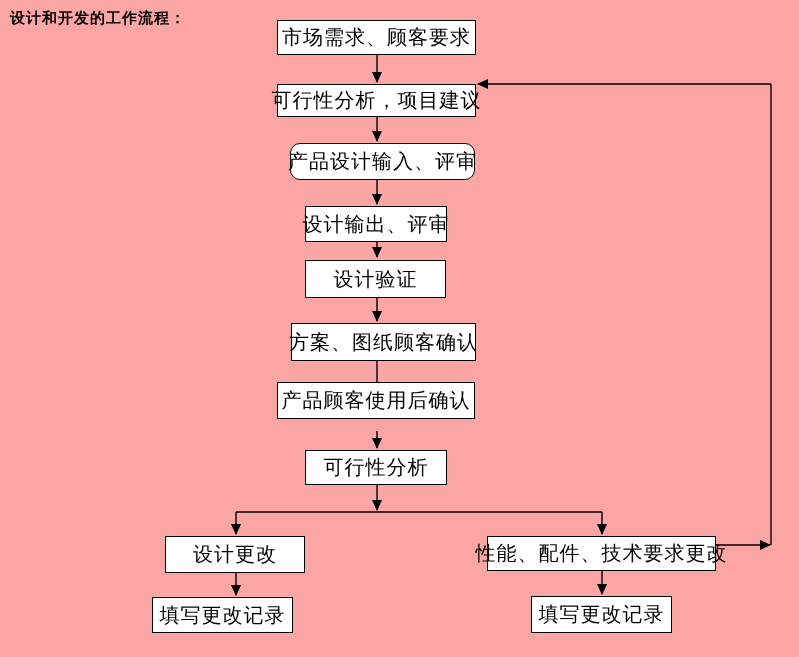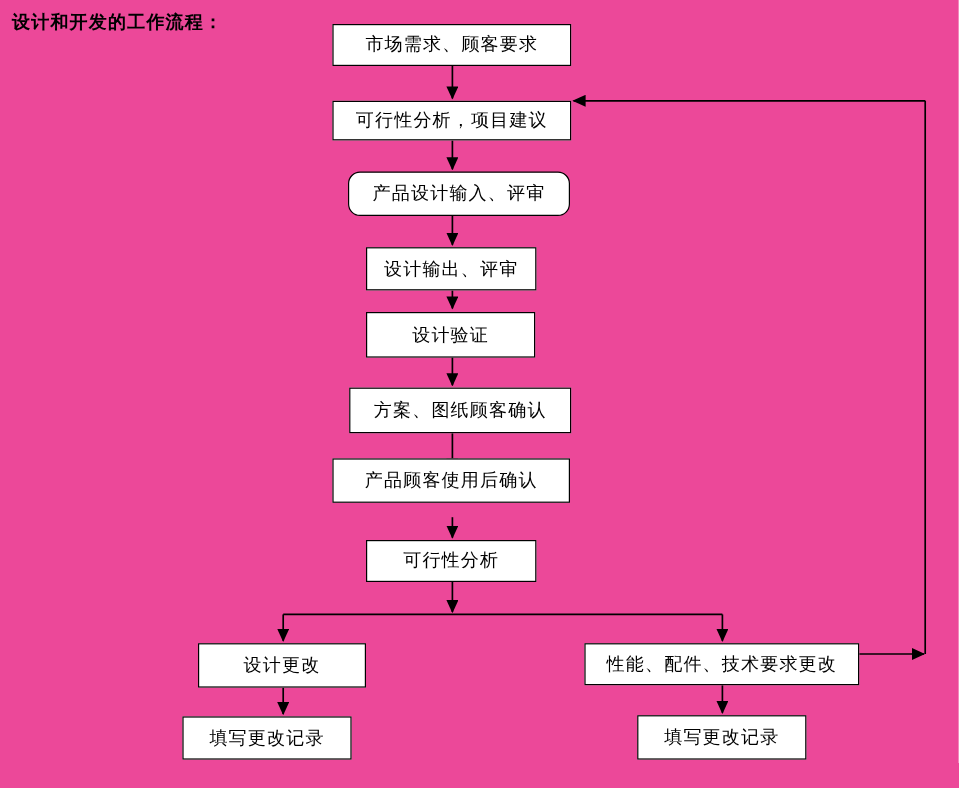--- a/index.html
+++ b/index.html
@@ -4,21 +4,21 @@
 <style>
   html, body {
     margin: 0;
     padding: 0;
     background: #ffffff;
   }
   #canvas {
     position: relative;
     width: 799px;
     height: 657px;
-    background: #ec4899;
+    background: #fca5a5;
     font-family: "Liberation Sans", sans-serif;
     color: #000000;
     overflow: hidden;
   }
   .page-title {
     position: absolute;
     left: 10px;
     top: 9px;
     font-size: 15px;
     font-weight: bold;
@@ -27,21 +27,21 @@
     white-space: nowrap;
   }
   .node {
     position: absolute;
     box-sizing: border-box;
     border: 1px solid #000000;
     background: #ffffff;
     display: flex;
     align-items: center;
     justify-content: center;
-    font-size: 15px;
+    font-size: 20px;
     letter-spacing: 1px;
     white-space: nowrap;
     z-index: 2;
   }
   
   #n-market            { left: 277px; top:  20px; width: 199px; height: 35px; }
   #n-feasibility       { left: 277px; top:  84px; width: 199px; height: 33px; }
   #n-design-input      { left: 290px; top: 143px; width: 185px; height: 37px; border-radius: 10px; }
   #n-design-output     { left: 305px; top: 206px; width: 142px; height: 36px; }
   #n-design-verify     { left: 305px; top: 260px; width: 141px; height: 38px; }

